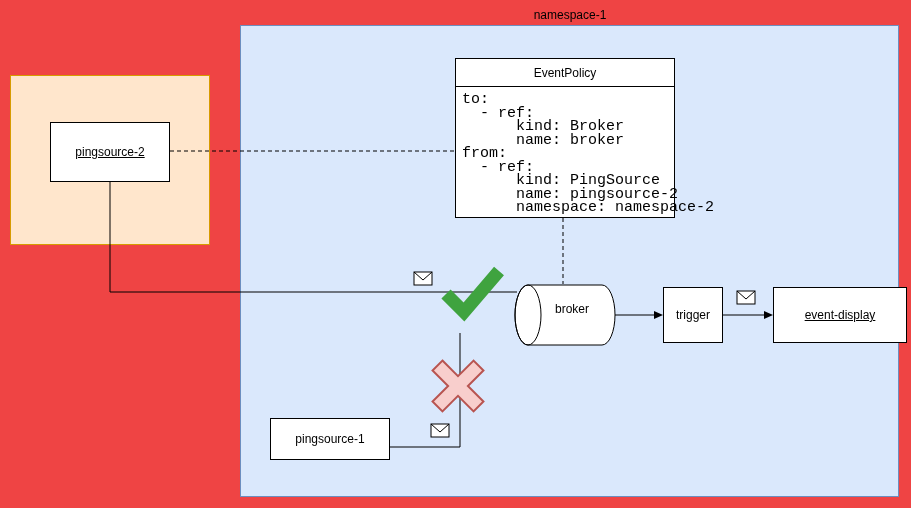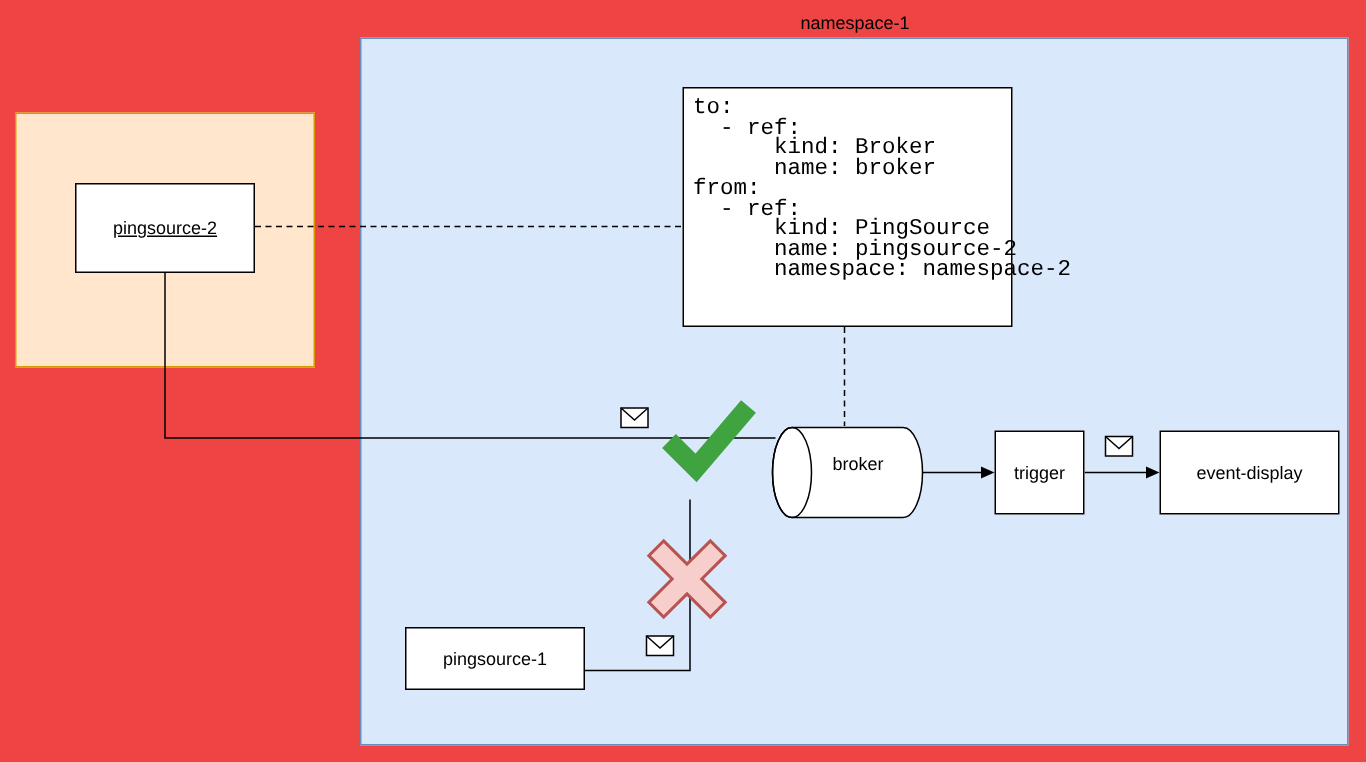--- a/index.html
+++ b/index.html
@@ -17,21 +17,21 @@
 
   svg.overlay { position:absolute; left:0; top:0; z-index:2; }
 
   .node {
     position:absolute; box-sizing:border-box; background:#fff; border:1px solid #000;
     display:flex; align-items:center; justify-content:center; text-align:center; z-index:3;
   }
   .ps2 { left:50px;  top:122px; width:120px; height:60px;text-decoration:underline; }
   .ps1 { left:270px; top:418px; width:120px; height:42px; }
   .trigger { left:663px; top:287px; width:60px; height:56px; }
-  .eventdisplay { left:773px; top:287px; width:120px; height:56px; }
+  .eventdisplay { left:773px; top:287px; width:134px; height:56px;text-decoration:underline; }
 
   .policy {
     position:absolute; left:455px; top:58px; width:220px; height:160px; box-sizing:border-box;
     background:#fff; border:1px solid #000; display:flex; flex-direction:column; z-index:3;
   }
   .policy-title {
     height:28px; box-sizing:border-box; border-bottom:1px solid #000;
     display:flex; align-items:center; justify-content:center; flex:0 0 auto;
   }
   .policy-body {
@@ -108,20 +108,21 @@
 
   <div class="node eventdisplay">
     <span>event-display</span>
   </div>
 
   <div class="broker-label">
     <span>broker</span>
   </div>
 
   <div class="policy">
+    <div class="policy-title">EventPolicy</div>
     <pre class="policy-body">to:
   - ref:
       kind: Broker
       name: broker
 from:
   - ref:
       kind: PingSource
       name: pingsource-2
       namespace: namespace-2</pre>
   </div>

